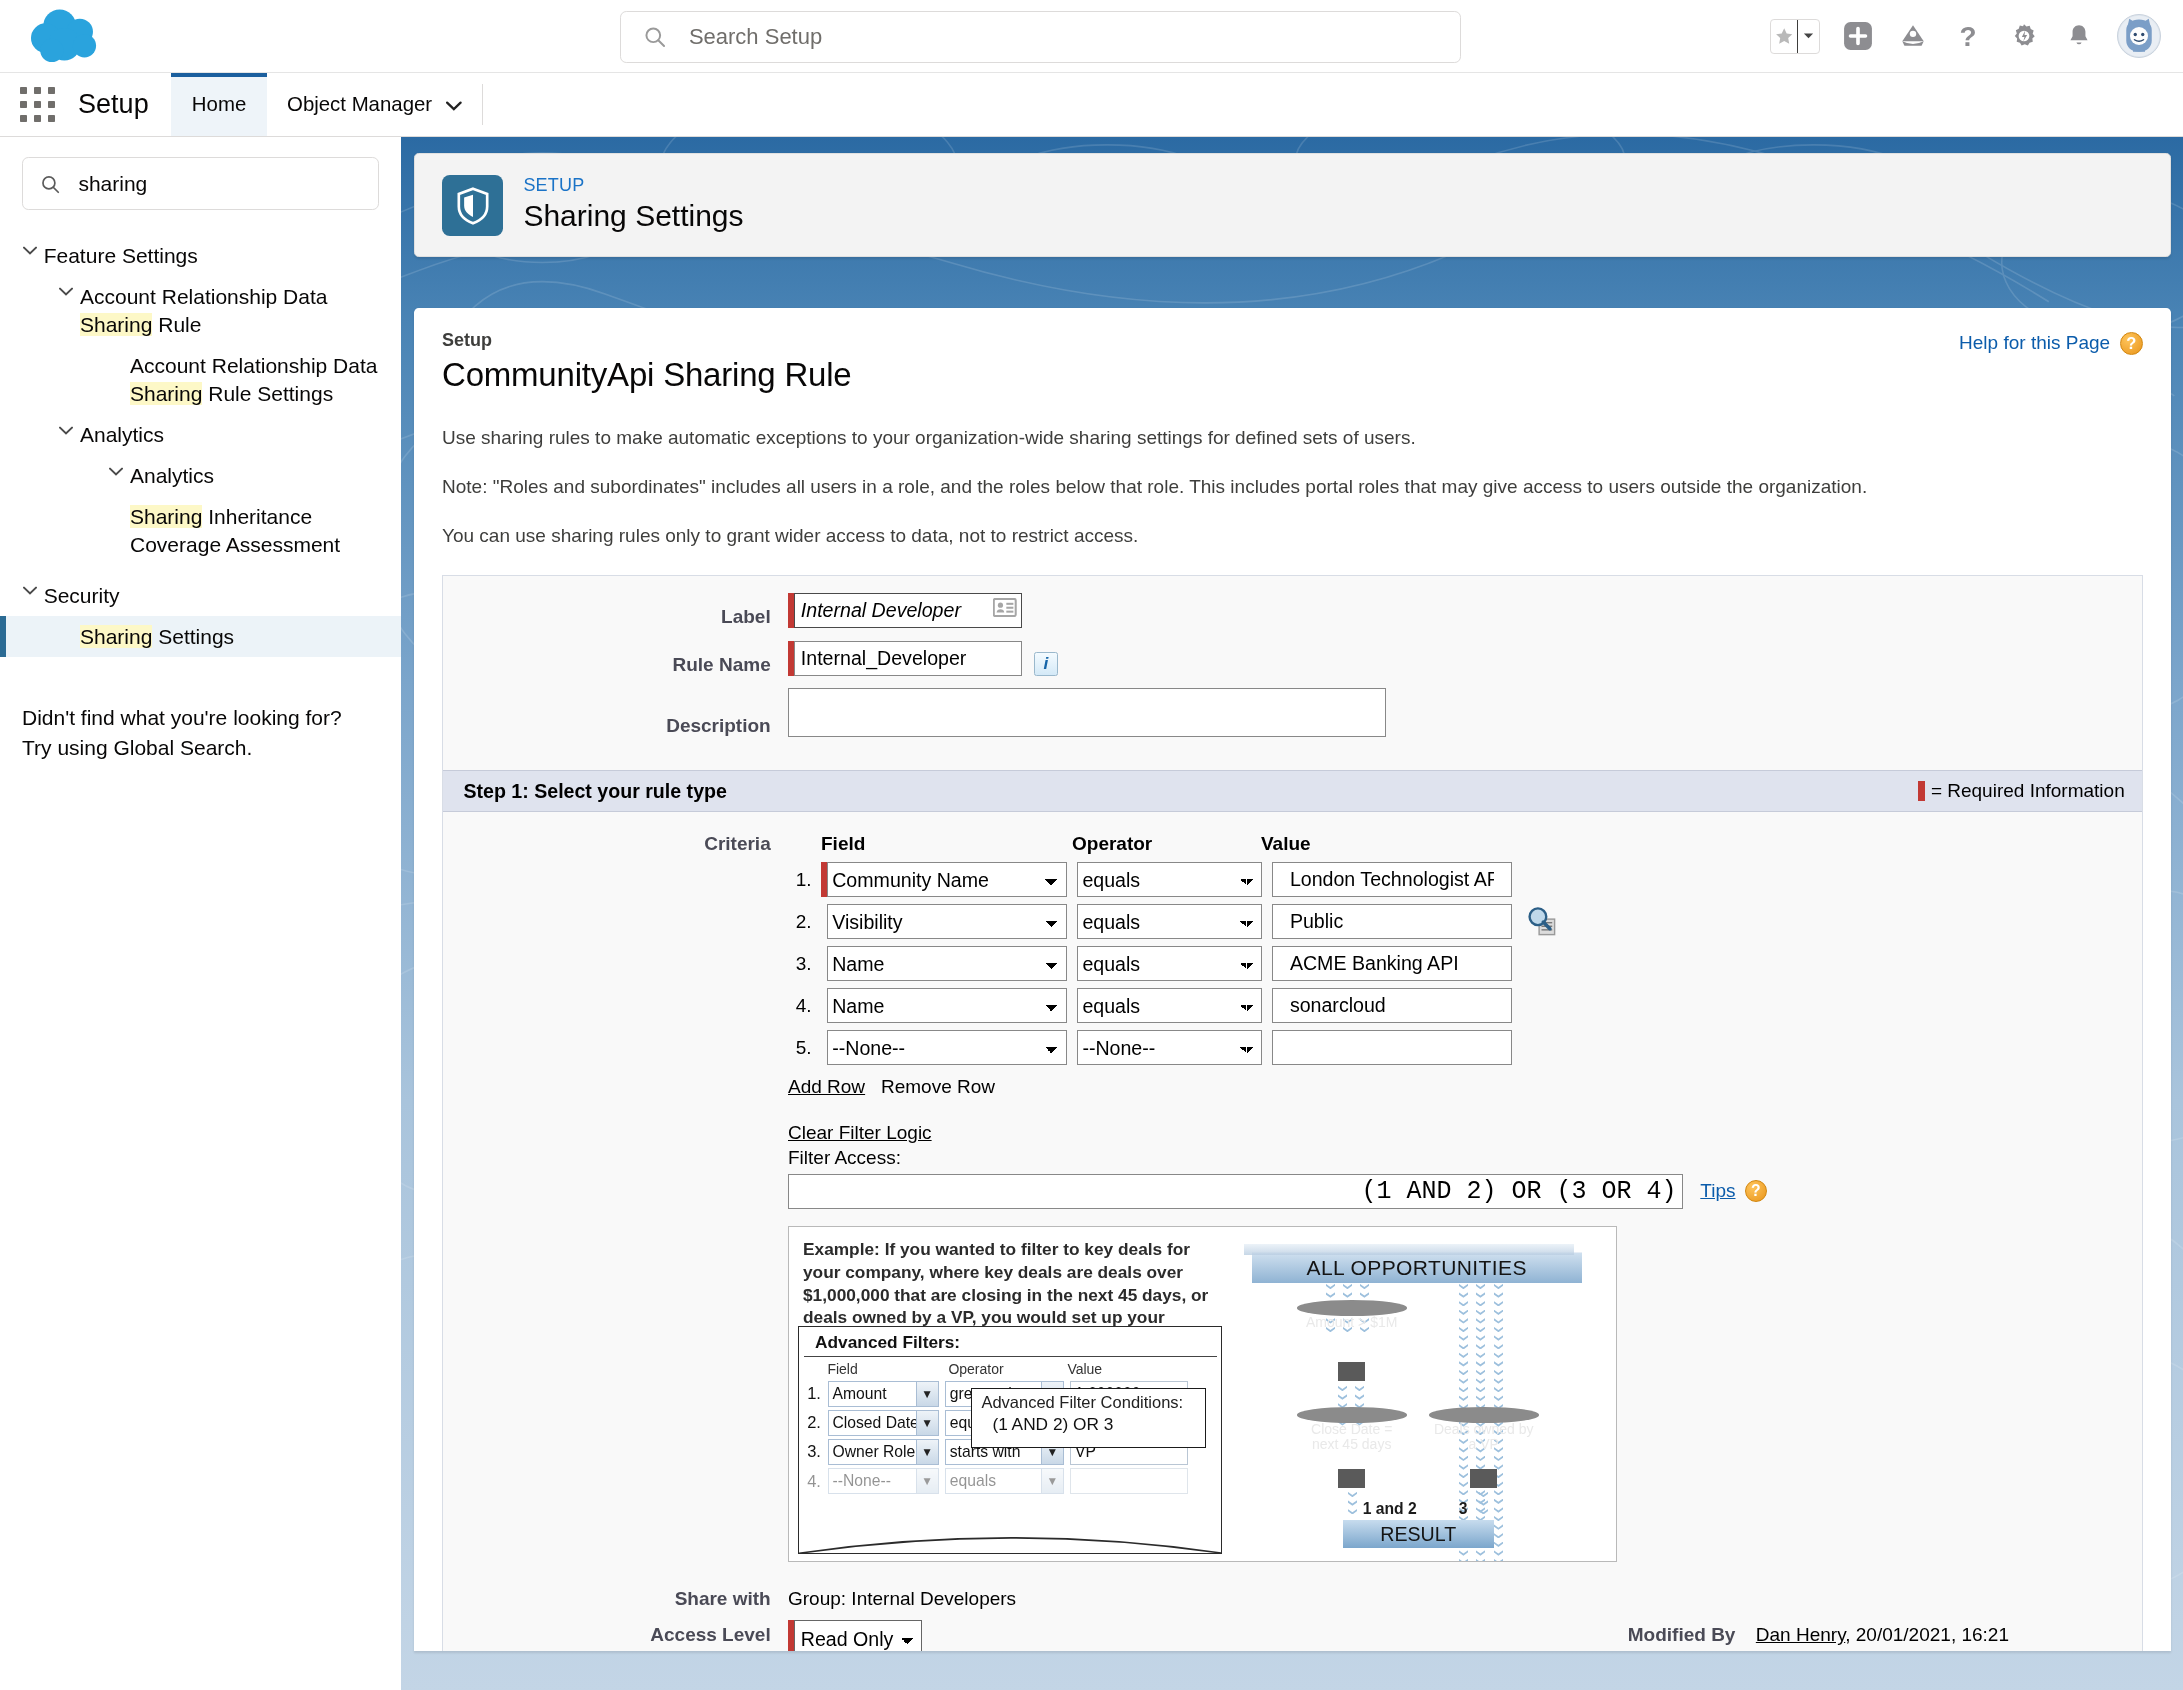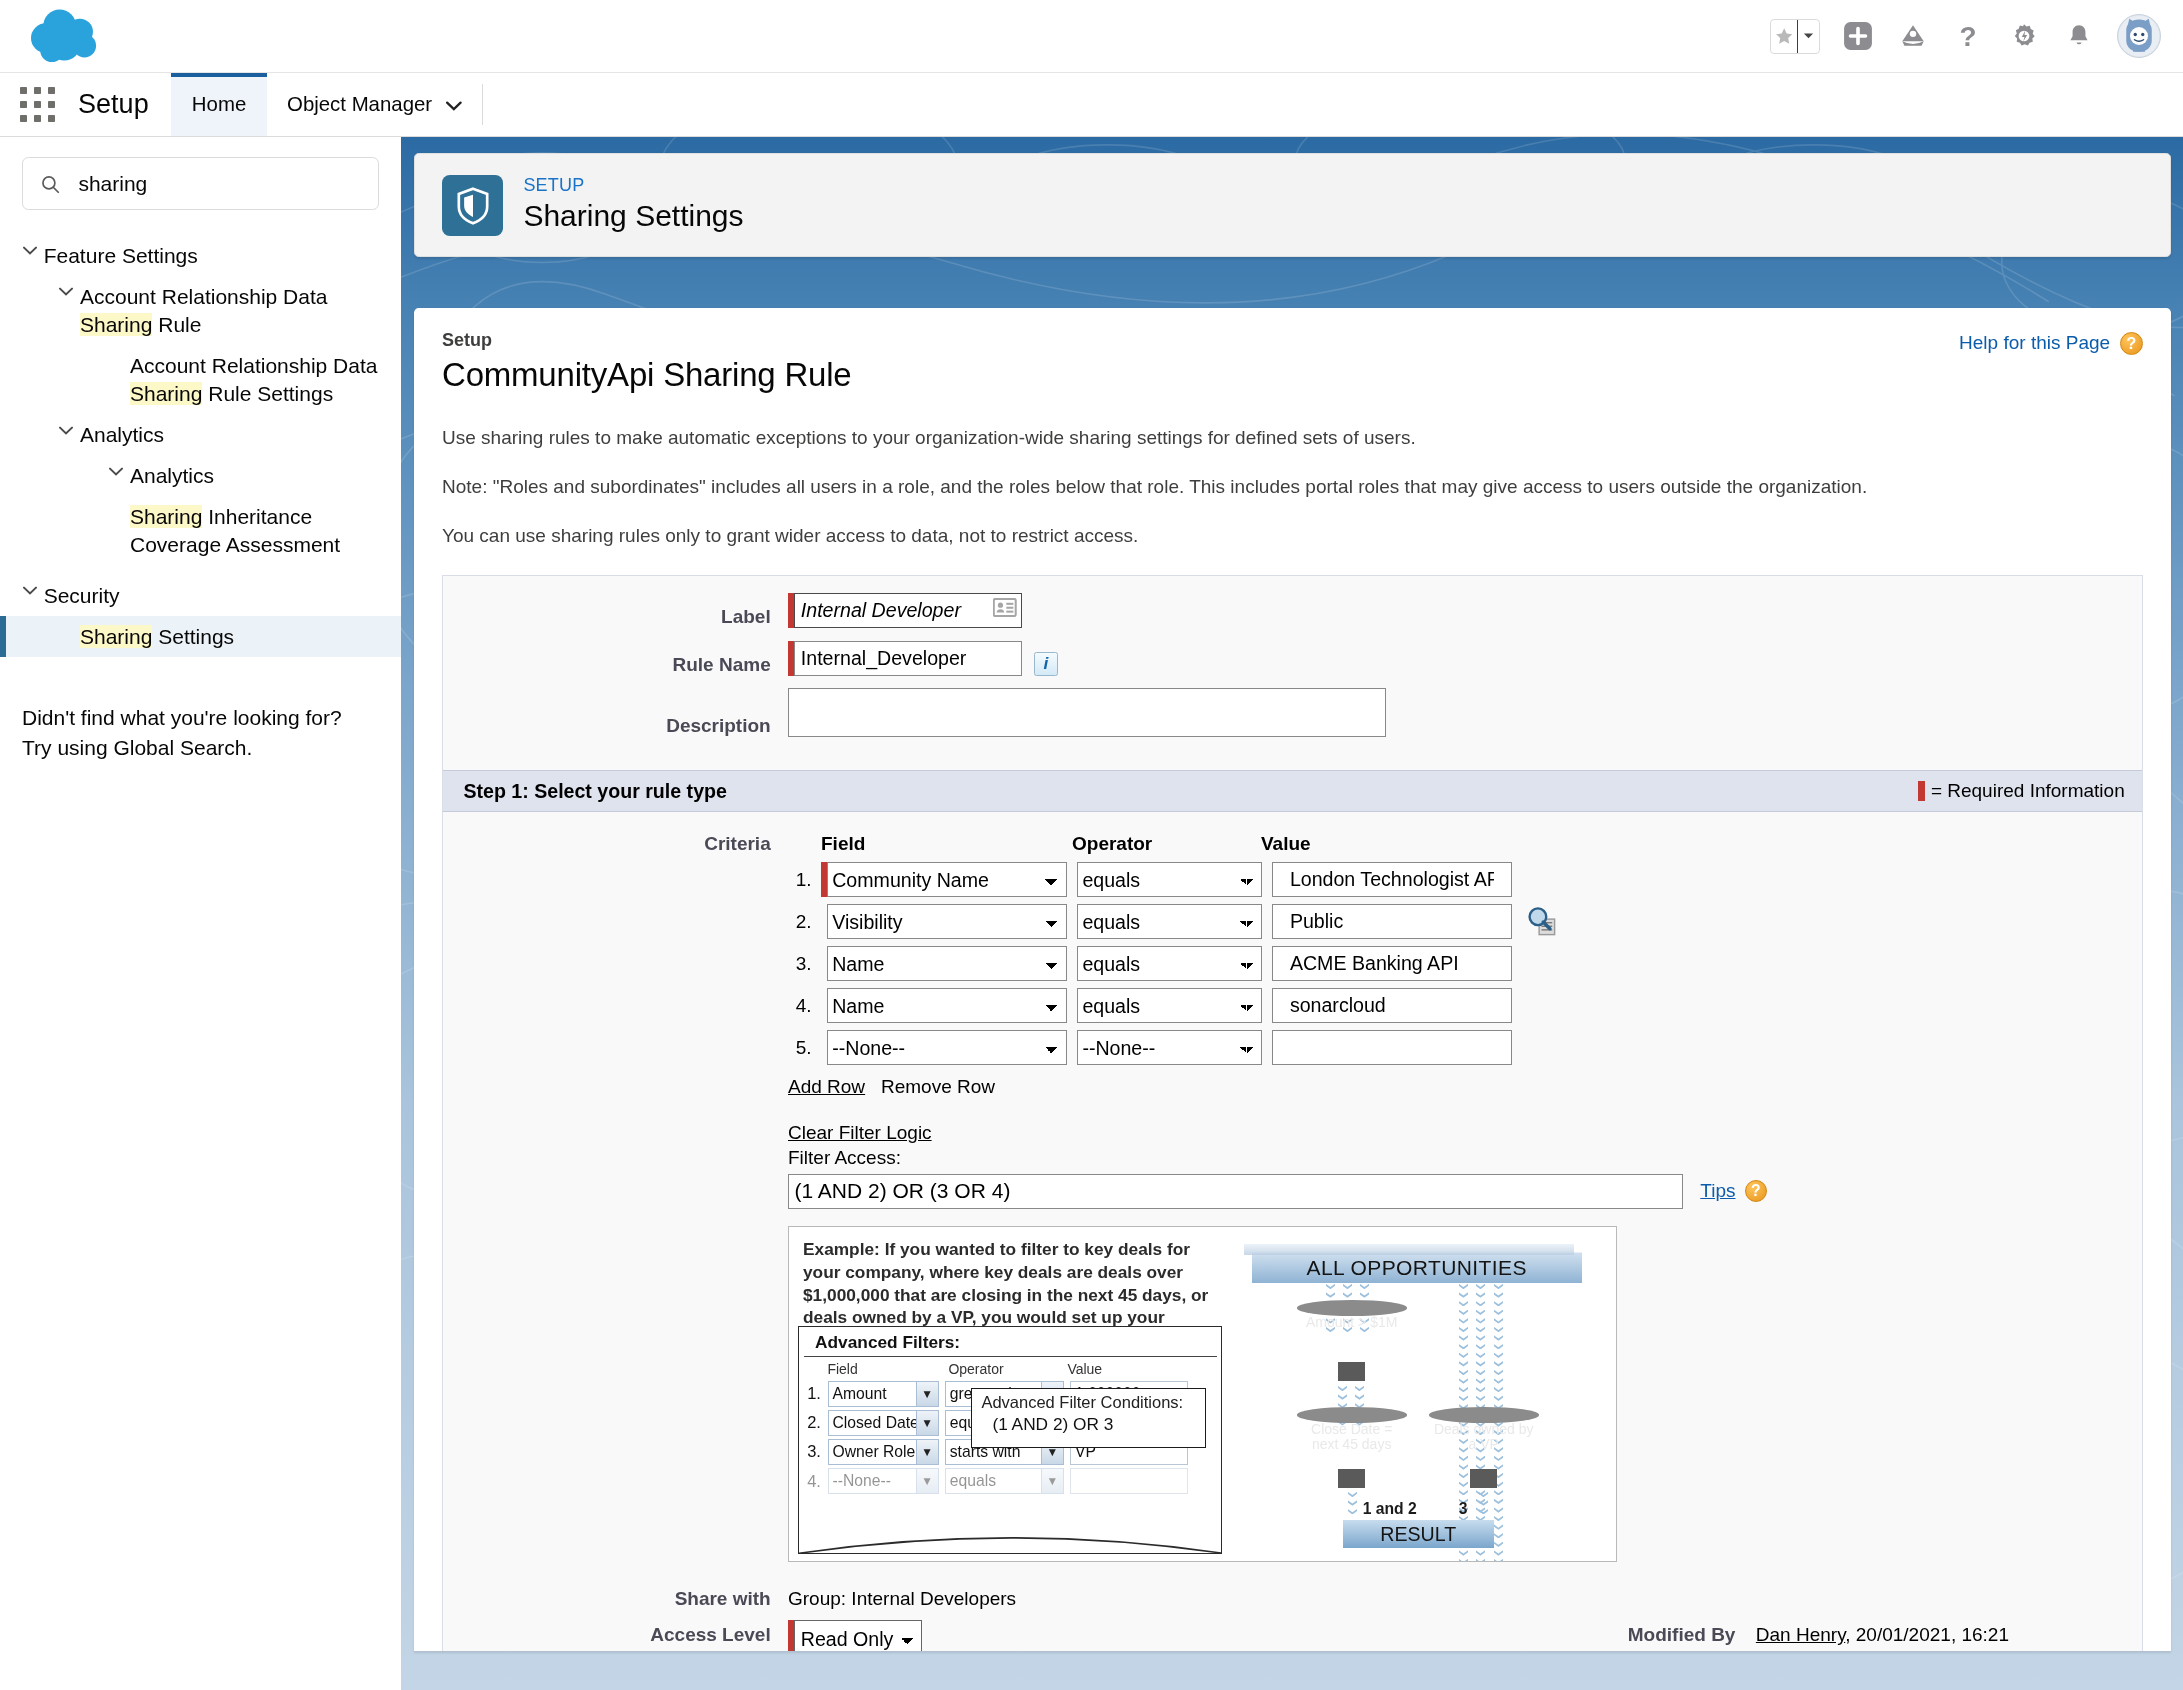--- a/index.html
+++ b/index.html
@@ -242,22 +242,22 @@
     font-family:"Liberation Sans", sans-serif; color:#000; outline:none;
   }
   .lookup-ic{ margin-left:14px; width:31px; height:31px; }
   .lnkrow{ margin-top:11px; font-size:19px; color:#000; }
   .lnk{ color:#000; text-decoration:underline; cursor:pointer; }
   .clear-fl{ margin-top:23.5px; font-size:19px; }
   .fl-cap{ font-size:19px; color:#000; margin-top:3.1px; }
   .fl-line{ display:flex; align-items:center; margin-top:4.7px; }
   .fl-in{
     width:895px; height:35px; border:1.6px solid #888; background:#fff;
-    font-size:21px; padding:0 5.5px; font-family:Liberation Sans, sans-serif;
-    color:#000; outline:none;
+    font-size:25px; padding:0 5.5px; font-family:Liberation Mono, monospace;
+    color:#000; outline:none;text-align:right;
   }
   .tips{ margin-left:17.3px; font-size:19px; color:#0b5cab; text-decoration:underline;}
   .tips-q{
     width:22px; height:22px; border-radius:50%; margin-left:9.4px;
     background:radial-gradient(circle at 35% 30%,#ffc55c,#e8941a);
     color:#fff; font-size:15.7px; font-weight:bold; display:flex;
     align-items:center; justify-content:center; border:0.8px solid #d2870f;
   }
 
   
@@ -389,20 +389,29 @@
         <circle cx="46" cy="26" r="21"></circle>
         <circle cx="72" cy="34" r="17"></circle>
         <circle cx="28" cy="42" r="19"></circle>
         <circle cx="52" cy="50" r="21"></circle>
         <circle cx="78" cy="52" r="15"></circle>
         <circle cx="36" cy="58" r="15"></circle>
       </g>
     </svg>
   </div>
 
+  <div class="global-search">
+    <span class="sicon">
+      <svg viewBox="0 0 24 24" width="23.5" height="23.5">
+          <circle cx="10.5" cy="10.5" r="7" fill="none" stroke="#9a9a9a" stroke-width="2"></circle>
+          <line x1="15.6" y1="15.6" x2="21.5" y2="21.5" stroke="#9a9a9a" stroke-width="2" stroke-linecap="round"></line>
+        </svg>
+    </span>
+    <input type="text" placeholder="Search Setup" style="">
+  </div>
 
   <div class="header-icons">
     <div class="fav-box">
       <span class="star">
         <svg viewBox="0 0 24 24" width="20.4" height="20.4">
             <path d="M12 2.6l2.9 6.1 6.6.9-4.8 4.6 1.2 6.6L12 17.6 6.1 20.8l1.2-6.6L2.5 9.6l6.6-.9z" fill="#b9b9b9"></path>
           </svg>
       </span>
       <span class="divider"></span>
       <span class="caret">

